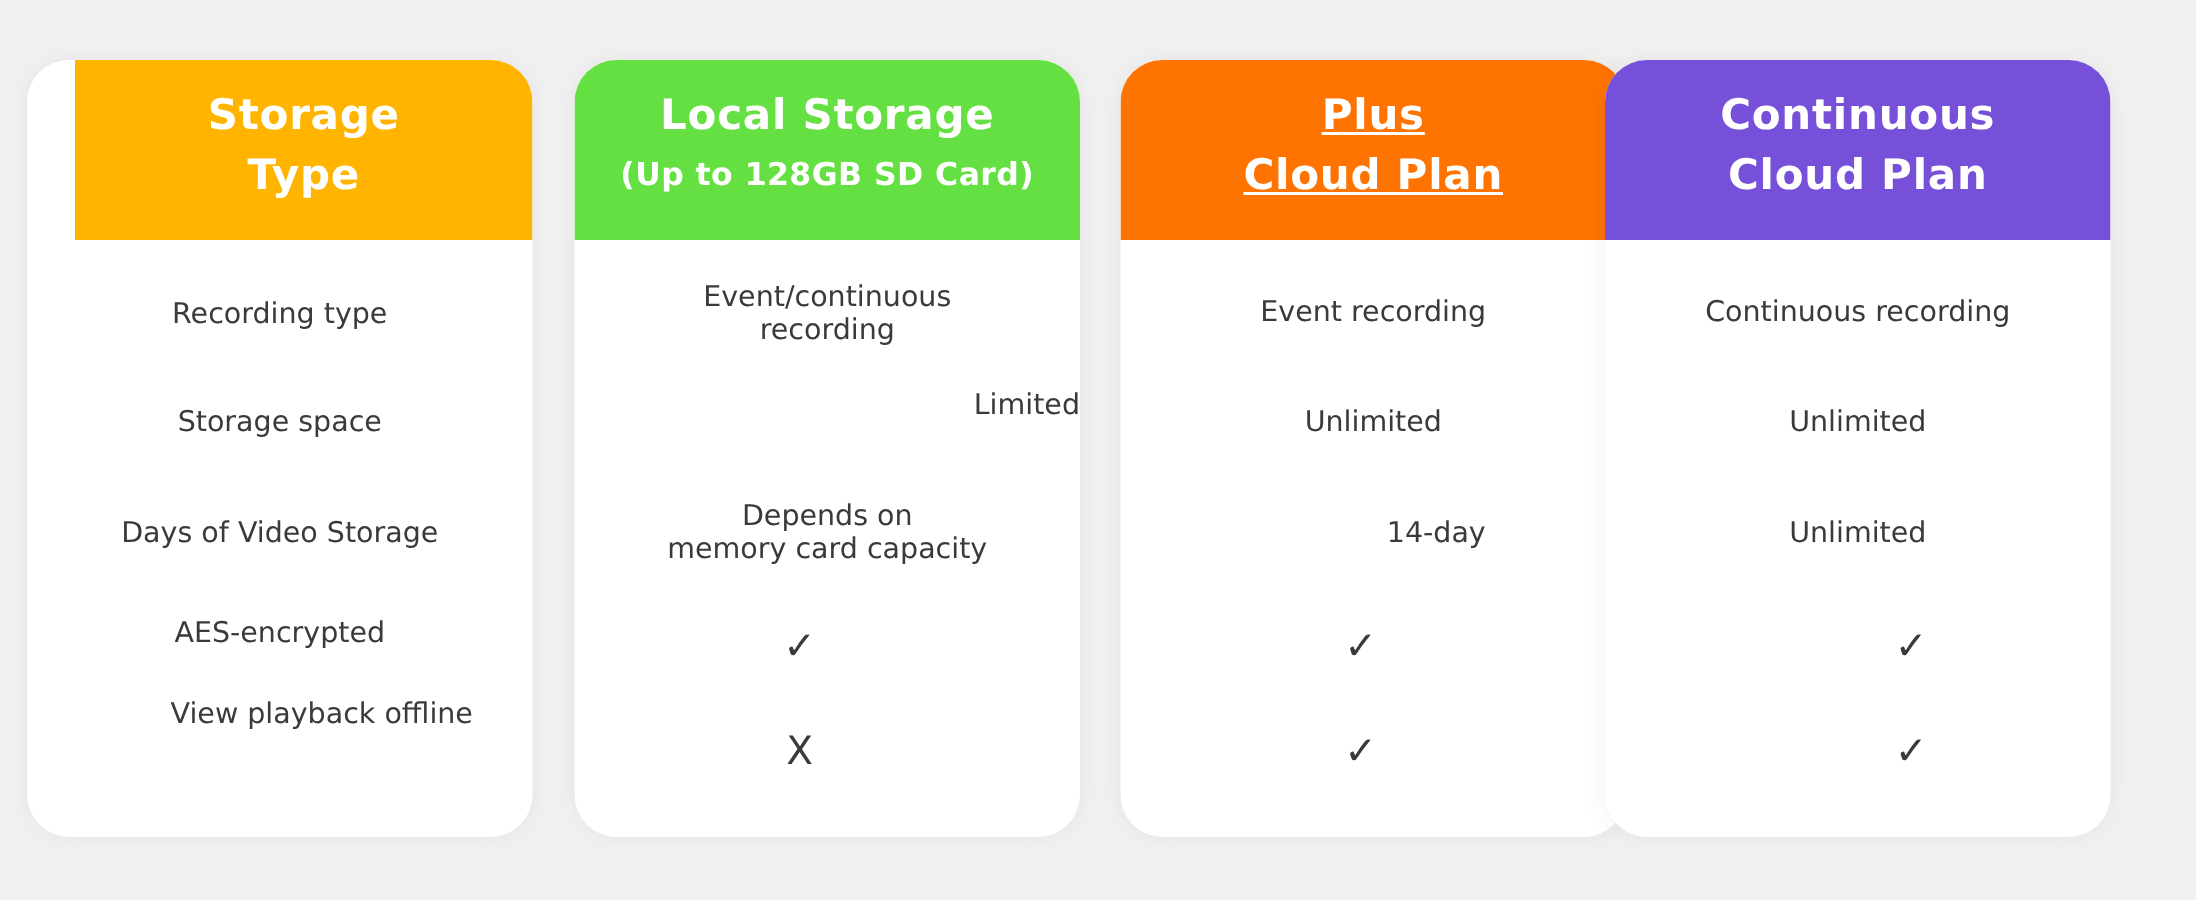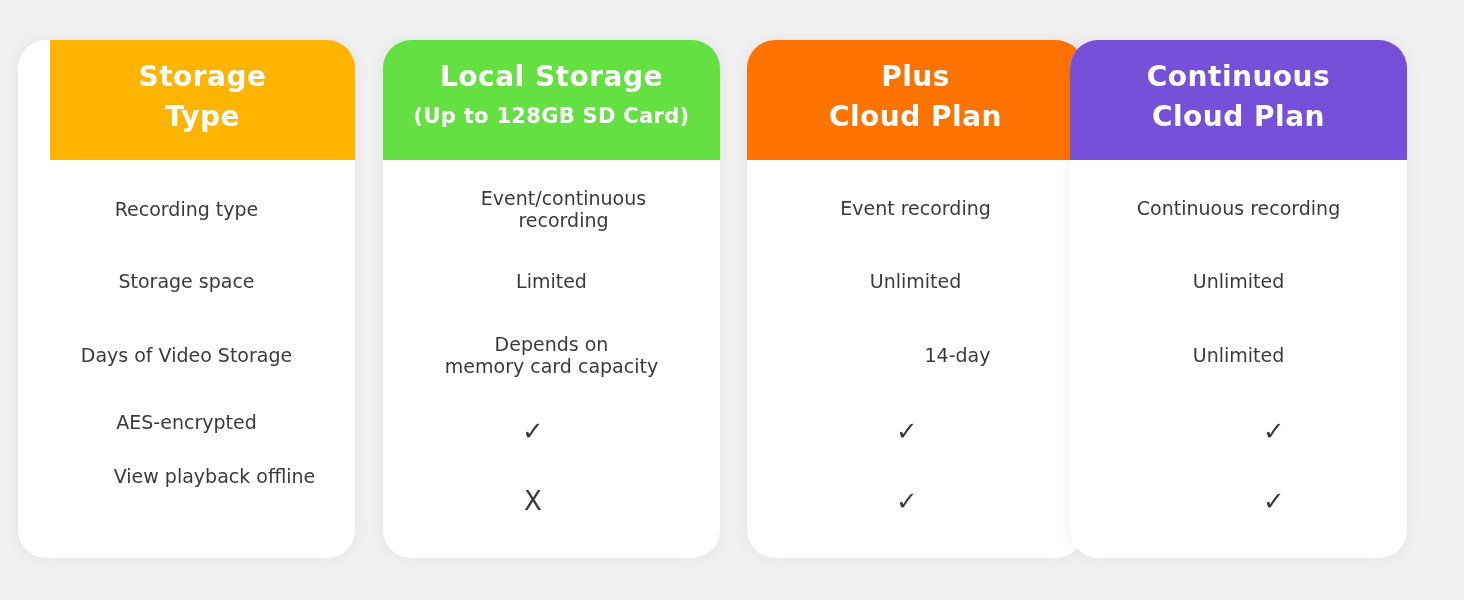--- a/index.html
+++ b/index.html
@@ -79,31 +79,31 @@
   <div class="cell" style="top:315px;">Days of Video Storage</div>
   <div class="cell" style="top:382px;">AES-encrypted</div>
   <div class="cell" style="top:436px;padding-left:28px;">View playback offline</div>
 </div>
 
 <div class="card" style="left:383px;">
   <div class="card-header" style="background:#64E043;">
     <div class="h-line">Local Storage</div>
     <div class="h-sub">(Up to 128GB SD Card)</div>
   </div>
-  <div class="cell" style="top:169px; white-space:pre-line;padding-left:12px;">Event/continuous
+  <div class="cell" style="top:169px; white-space:pre-line;">Event/continuous
 recording</div>
-  <div class="cell" style="top:241px;">Limited</div>
+  <div class="cell" style="top:230px;text-align:right;">Limited</div>
   <div class="cell" style="top:315px; white-space:pre-line;">Depends on
 memory card capacity</div>
   <div class="mark" style="left:150px; top:391px;">✓</div>
   <div class="mark" style="left:150px; top:461px;">X</div>
 </div>
 
 <div class="card" style="left:747px;">
-  <div class="card-header" style="background:#FF7300;">
+  <div class="card-header" style="background:#FF7300;text-decoration:underline;">
     <div class="h-line">Plus</div>
     <div class="h-line">Cloud Plan</div>
   </div>
   <div class="cell" style="top:168px;">Event recording</div>
   <div class="cell" style="top:241px;">Unlimited</div>
   <div class="cell" style="top:315px;padding-left:42px;">14-day</div>
   <div class="mark" style="left:160px; top:391px;">✓</div>
   <div class="mark" style="left:160px; top:461px;">✓</div>
 </div>
 

